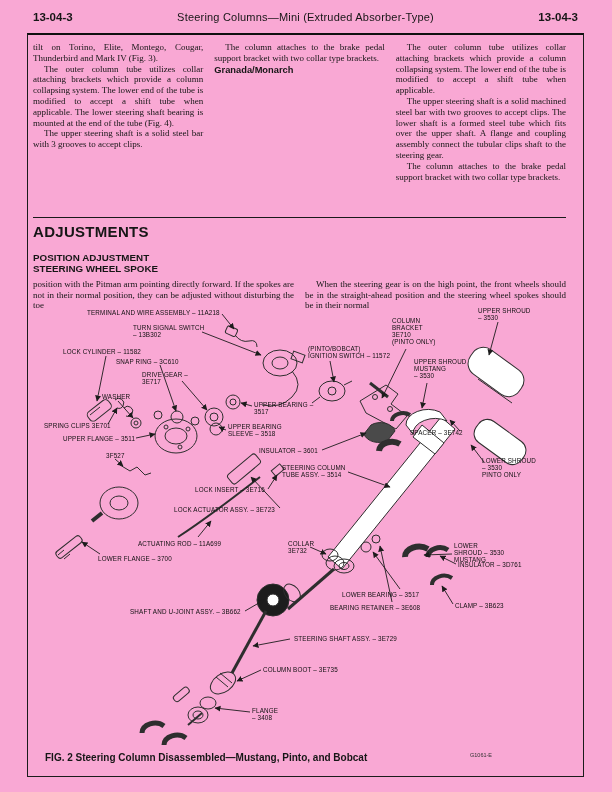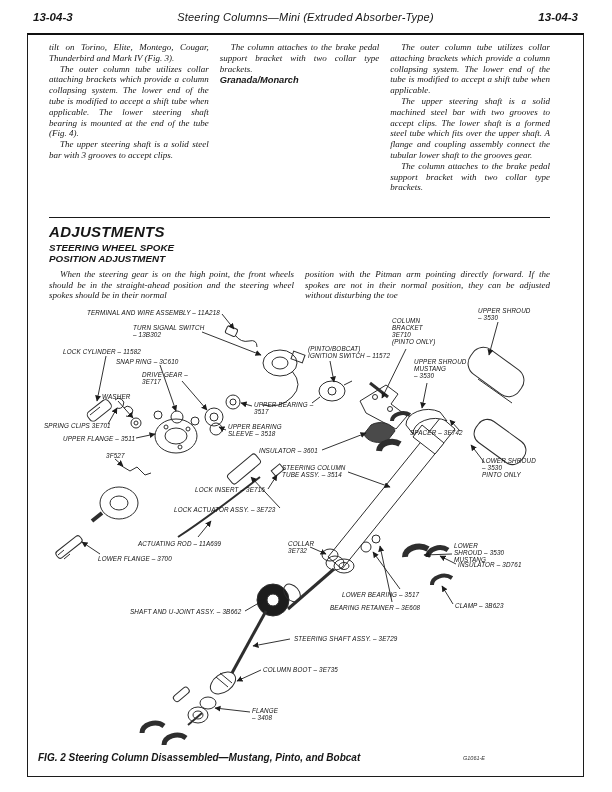--- a/index.html
+++ b/index.html
@@ -1,41 +1,41 @@
 <!DOCTYPE html>
 <html><head>
 <meta charset="utf-8">
 <style>
   html,body{margin:0;padding:0;background:#e8e8e6;}
-  .page{position:relative;width:612px;height:792px;background:#ffffff;margin:0 auto;overflow:hidden;
-        font-family:"Liberation Serif",serif;color:#161616;font-style:italic;}
+  .page{position:relative;width:612px;height:792px;background:#f9a8d4;margin:0 auto;overflow:hidden;
+        font-family:"Liberation Serif",serif;color:#161616;}
   .frame{position:absolute;left:27px;top:33px;width:557px;height:744px;
          border:1.5px solid #1c1c1c;border-top:2.5px solid #101010;box-sizing:border-box;}
   .header{position:absolute;left:27px;top:11px;width:557px;display:flex;
           justify-content:space-between;align-items:baseline;padding:0 6px;box-sizing:border-box;}
   .page-num{font-family:"Liberation Sans",sans-serif;font-weight:bold;font-size:11.5px;}
   .doc-title{font-family:"Liberation Sans",sans-serif;font-size:11px;letter-spacing:.2px;}
   .content{position:absolute;left:27px;top:33px;width:545px;height:744px;
-           padding:9px 22px 0;box-sizing:border-box;}
+           padding:9px 6px 0;box-sizing:border-box;}
   .intro{display:flex;gap:11px;padding-bottom:7px;border-bottom:1.5px solid #1a1a1a;min-height:168px;}
   .txtcol{flex:1;text-align:justify;font-size:9px;line-height:10.8px;}
   .para{margin:0;text-indent:11px;}
   .para.flush{text-indent:0;}
   .inline-head{font-family:"Liberation Sans",sans-serif;font-weight:bold;font-size:9.3px;margin:1px 0 12px;}
   .adjust-title{font-family:"Liberation Sans",sans-serif;font-weight:bold;font-size:15px;
-                letter-spacing:.3px;margin:5px 0 2px;}
+                letter-spacing:.3px;margin:5px 0 12px;}
   .adjust-sub{font-family:"Liberation Sans",sans-serif;font-weight:bold;font-size:9.8px;line-height:11px;}
   .adjust-cols{display:flex;gap:11px;margin-top:5px;}
   .adjust-cols .txtcol{line-height:10.5px;}
   .diagram{position:absolute;left:30px;top:305px;width:552px;height:447px;}
   .diagram svg{position:absolute;left:0;top:0;}
   .callout{position:absolute;font-family:"Liberation Sans",sans-serif;font-size:6.3px;
            line-height:7px;letter-spacing:.15px;color:#101010;white-space:nowrap;}
-  .caption-row{position:absolute;left:27px;top:752px;width:469px;display:flex;
-               justify-content:space-between;align-items:center;padding:0 11px;box-sizing:border-box;}
+  .caption-row{position:absolute;left:34px;top:752px;width:469px;display:flex;
+               justify-content:space-between;align-items:flex-start;padding:0 11px;box-sizing:border-box;}
   .fig-caption{font-family:"Liberation Sans",sans-serif;font-weight:bold;font-size:10px;}
   .fig-code{font-family:"Liberation Sans",sans-serif;font-size:5.5px;color:#333;}
 </style>
 </head>
 <body>
 
 <div class="page">
 
   <div class="header">
     <span class="page-num">13-04-3</span>
@@ -52,35 +52,35 @@
           <p class="para flush">tilt on Torino, Elite, Montego, Cougar, Thunderbird and Mark IV (Fig. 3).</p>
           <p class="para">The outer column tube utilizes collar attaching brackets which provide a column collapsing system. The lower end of the tube is modified to accept a shift tube when applicable. The lower steering shaft bearing is mounted at the end of the tube (Fig. 4).</p>
           <p class="para">The upper steering shaft is a solid steel bar with 3 grooves to accept clips.</p>
         </div>
       <div class="txtcol">
           <p class="para">The column attaches to the brake pedal support bracket with two collar type brackets.</p>
           <h3 class="inline-head">Granada/Monarch</h3>
         </div>
       <div class="txtcol">
           <p class="para">The outer column tube utilizes collar attaching brackets which provide a column collapsing system. The lower end of the tube is modified to accept a shift tube when applicable.</p>
-          <p class="para">The upper steering shaft is a solid machined steel bar with two grooves to accept clips. The lower shaft is a formed steel tube which fits over the upper shaft. A flange and coupling assembly connect the tubular lower shaft to the grooves gear.</p>
+          <p class="para">The upper steering shaft is a solid machined steel bar with two grooves to accept clips. The lower shaft is a formed steel tube which fits over the upper shaft. A flange and coupling assembly connect the tubular clips shaft to the steering gear.</p>
           <p class="para">The column attaches to the brake pedal support bracket with two collar type brackets.</p>
         </div>
     </div>
 
     <div>
       <div class="adjust-title">ADJUSTMENTS</div>
+      <div class="adjust-sub">POSITION ADJUSTMENT</div>
       <div class="adjust-sub">STEERING WHEEL SPOKE</div>
-      <div class="adjust-sub">POSITION ADJUSTMENT</div>
       <div class="adjust-cols">
         <div class="txtcol">
-            <p class="para">When the steering gear is on the high point, the front wheels should be in the straight-ahead position and the steering wheel spokes should be in their normal</p>
+            <p class="para flush">position with the Pitman arm pointing directly forward. If the spokes are not in their normal position, they can be adjusted without disturbing the toe</p>
           </div>
         <div class="txtcol">
-            <p class="para flush">position with the Pitman arm pointing directly forward. If the spokes are not in their normal position, they can be adjusted without disturbing the toe</p>
+            <p class="para">When the steering gear is on the high point, the front wheels should be in the straight-ahead position and the steering wheel spokes should be in their normal</p>
           </div>
       </div>
     </div>
   </div>
 
   <div class="diagram">
     <svg width="552" height="447" viewBox="0 0 552 447">
       <defs>
         <marker id="arr" markerWidth="7" markerHeight="7" refX="5.5" refY="3" orient="auto" markerUnits="userSpaceOnUse">
           <path d="M0,0 L6,3 L0,6 Z" fill="#1c1c1c"></path>

